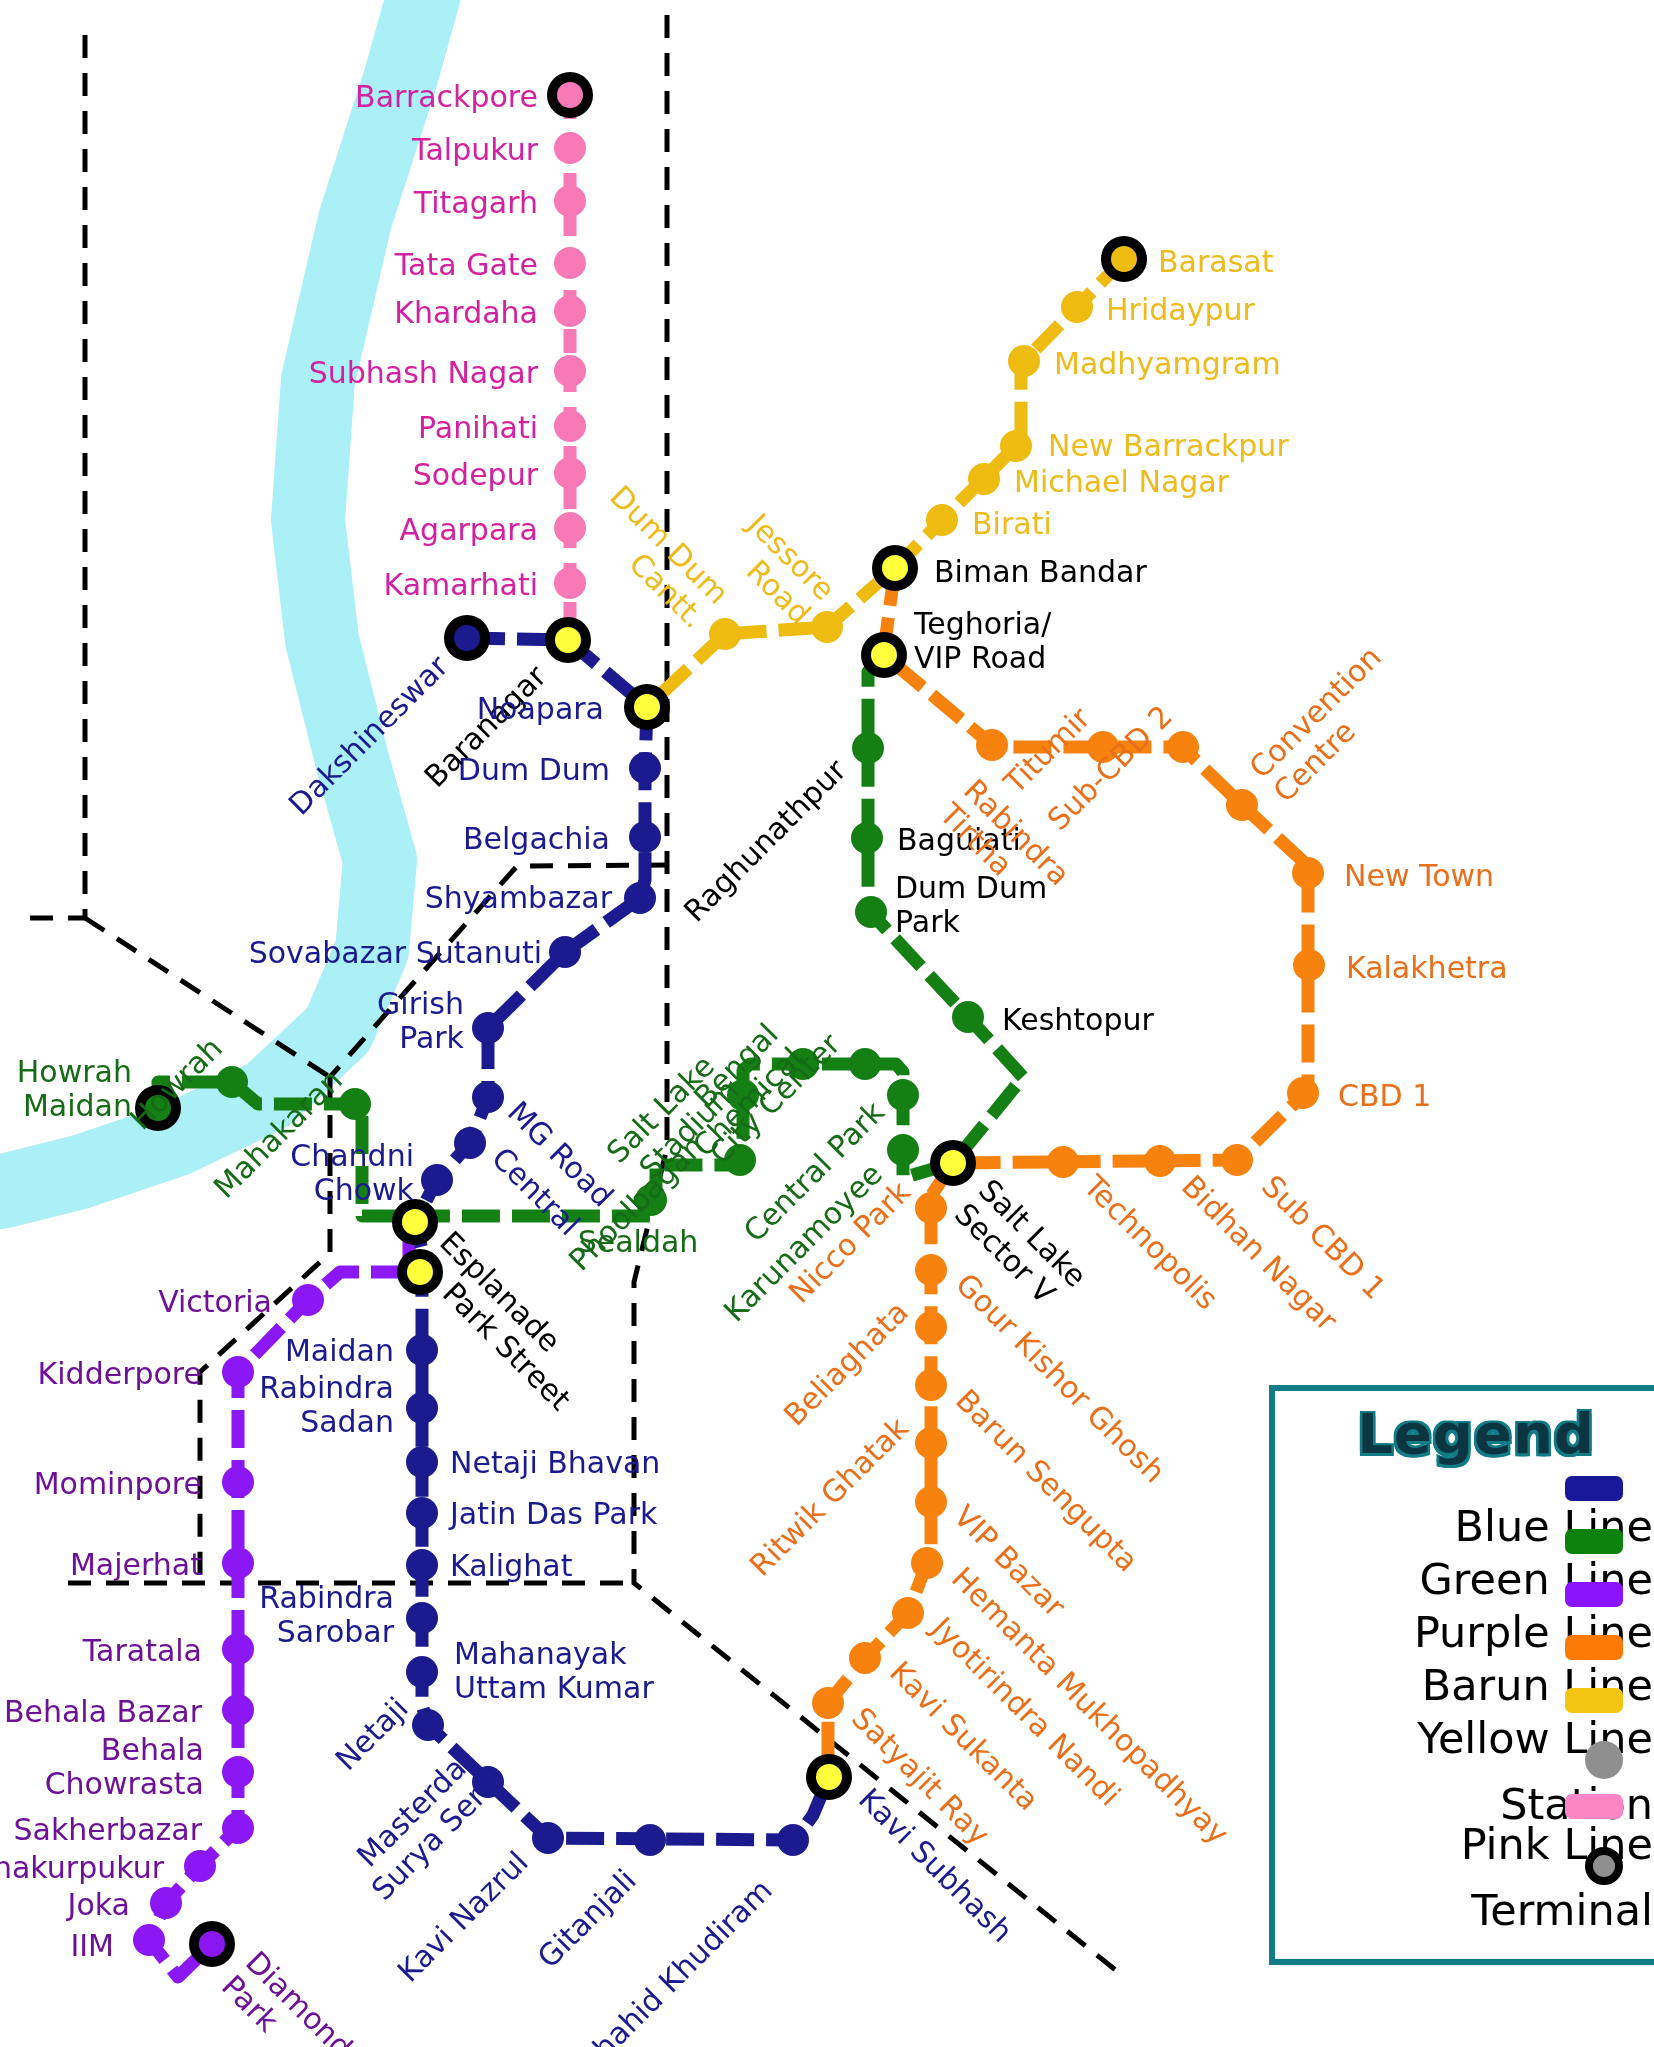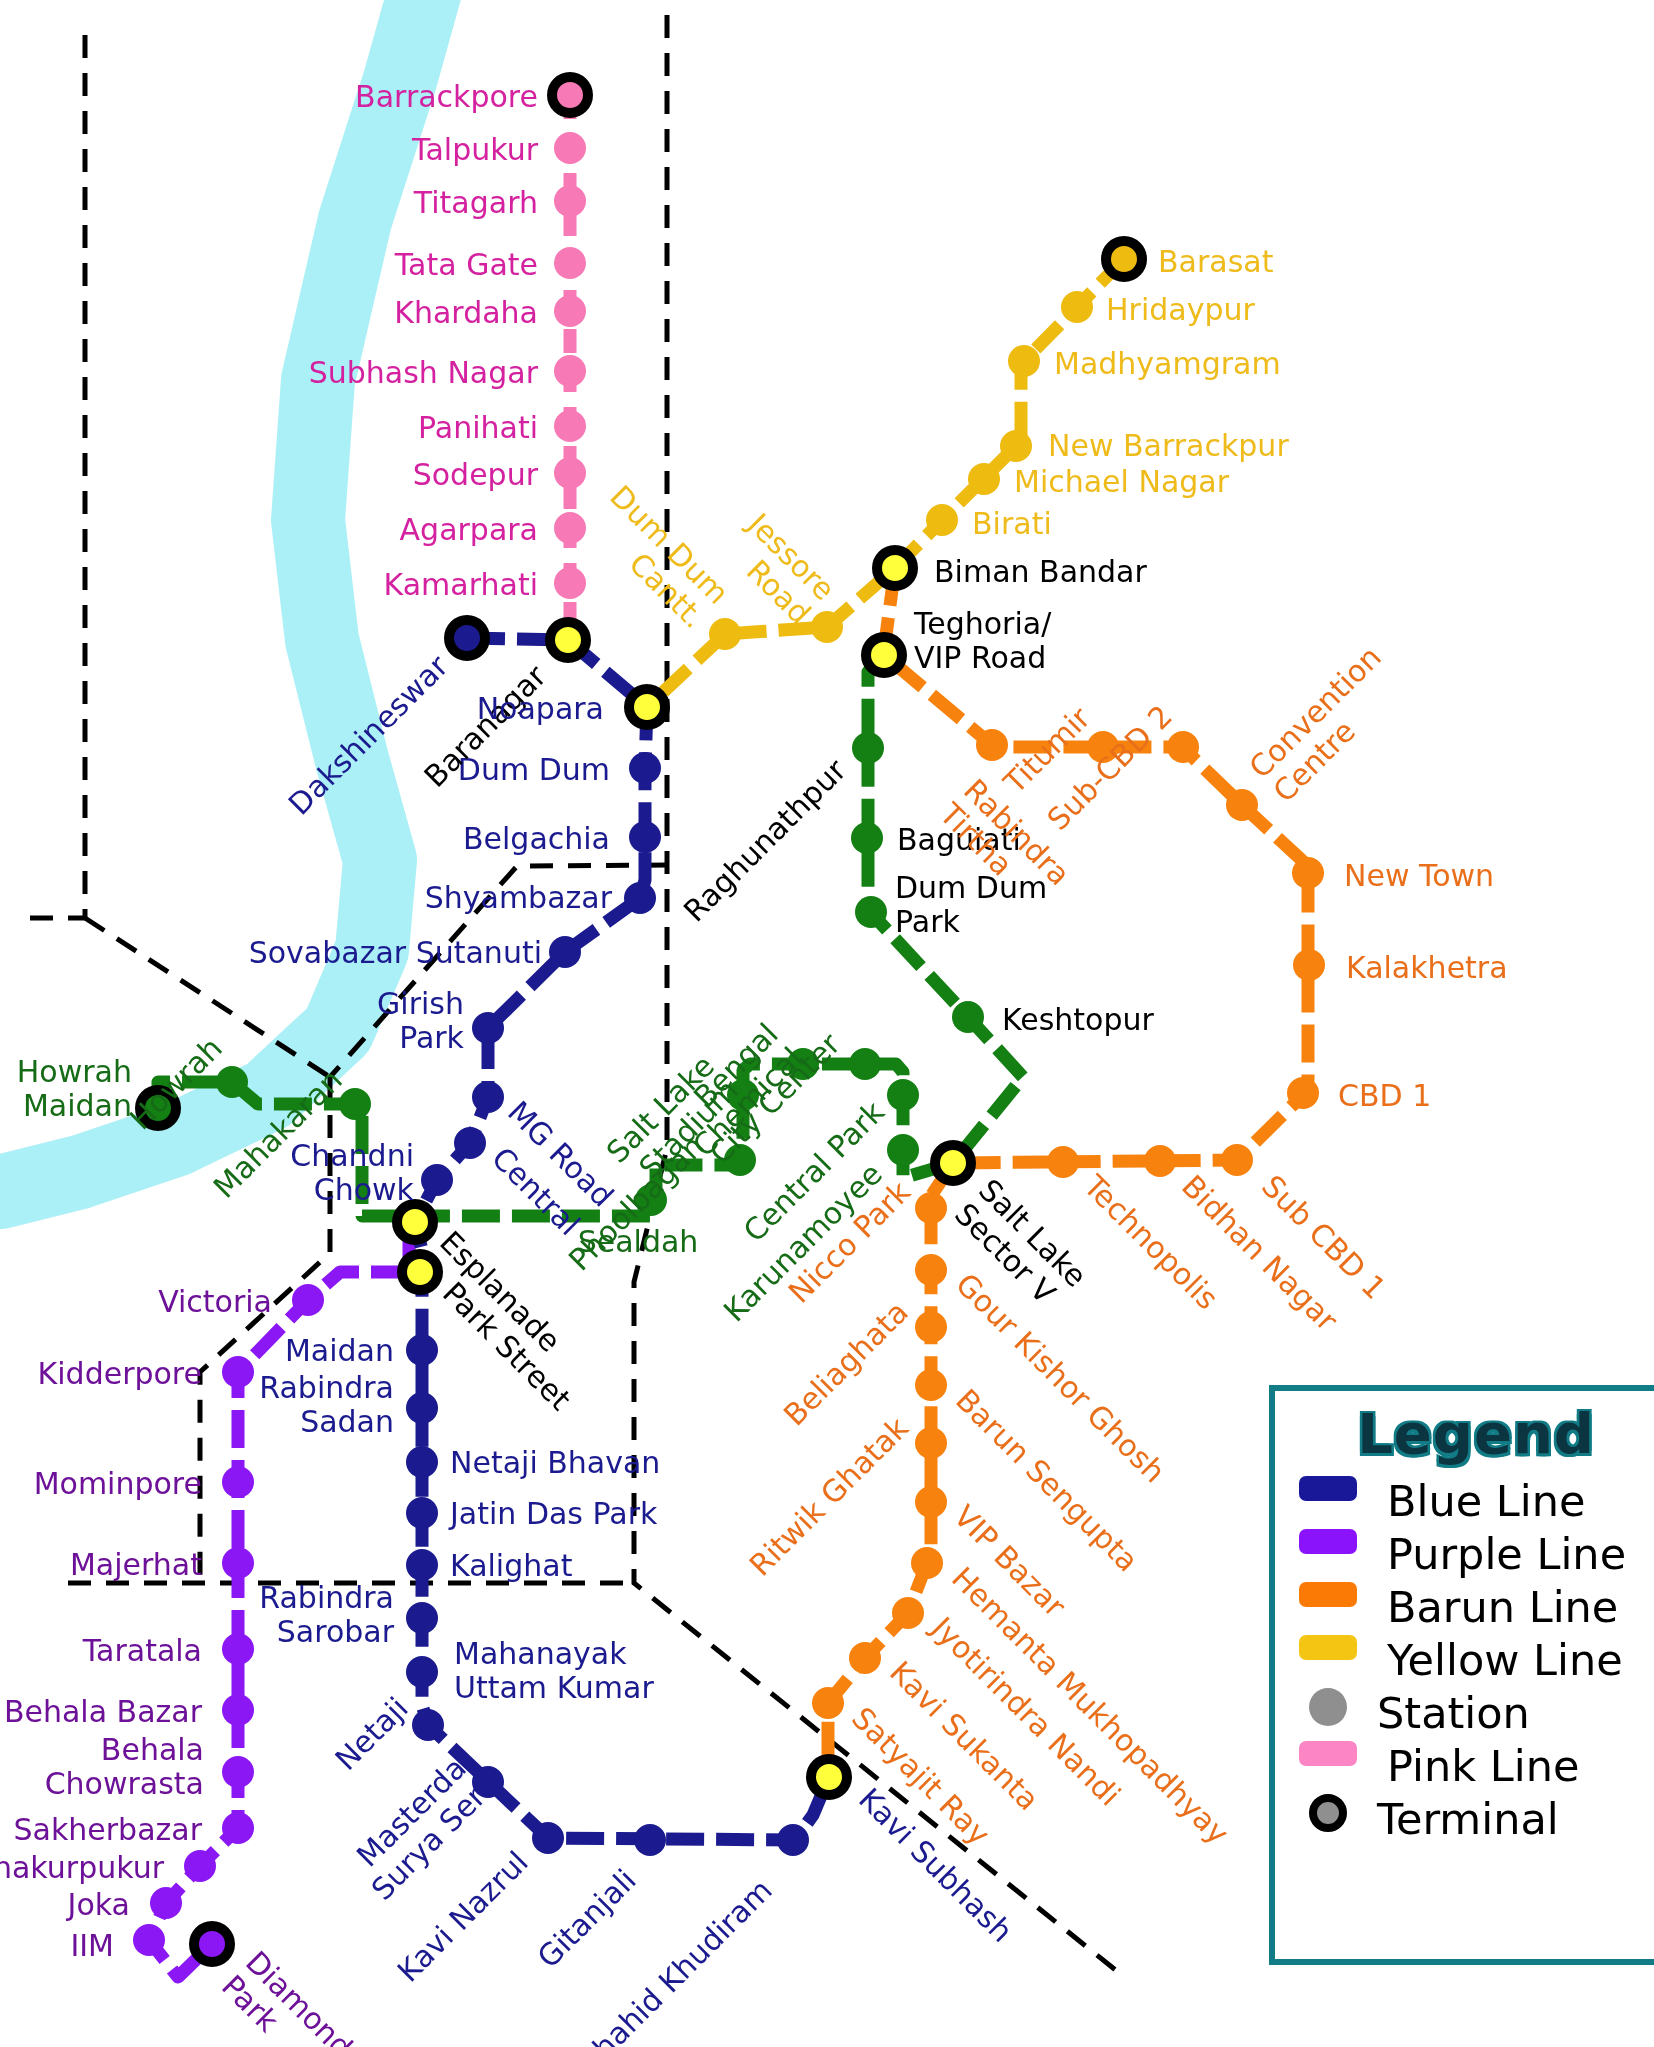--- a/index.html
+++ b/index.html
@@ -4,21 +4,21 @@
 <style>
   html,body{margin:0;padding:0;background:#fff;}
   #stage{position:relative;width:1654px;height:2047px;background:#ffffff;overflow:hidden;
          font-family:"DejaVu Sans","Liberation Sans",sans-serif;}
   #map-svg{position:absolute;left:0;top:0;}
   #legend-box{position:absolute;box-sizing:border-box;background:#ffffff;
               border:6px solid #117C86;padding:10px 22px 14px 24px;}
   #legend-title{font-size:56px;font-weight:bold;text-align:center;color:#0b3540;
                 text-shadow:2.5px 2.5px 0 #117C86,-2.5px -2.5px 0 #117C86,2.5px -2.5px 0 #117C86,-2.5px 2.5px 0 #117C86,0 3px 0 #117C86;
                 margin-bottom:10px;letter-spacing:1px;}
-  .legend-row{display:flex;align-items:flex-start;height:53px;}
+  .legend-row{display:flex;align-items:flex-end;height:53px;flex-direction:column;}
   .legend-swatch{width:58px;height:25px;border-radius:7px;margin-right:30px;flex:0 0 auto;}
   .legend-circle{width:38px;height:38px;border-radius:50%;margin:0 30px 0 10px;flex:0 0 auto;box-sizing:border-box;}
   .legend-label{font-size:43px;color:#000;white-space:nowrap;}
 </style>
 </head>
 <body>
 
 <div id="stage">
   <svg id="map-svg" width="1654" height="2047" viewBox="0 0 1654 2047" xmlns="http://www.w3.org/2000/svg">
       <polyline points="428,-20 400,80 355,220 318,380 308,520 322,640 352,760 380,860 372,950 338,1030 268,1095 175,1140 80,1172 0,1192" fill="none" stroke="#ABF0F6" stroke-width="74" stroke-linecap="round" stroke-linejoin="round"></polyline>
@@ -412,20 +412,24 @@
     </svg>
 
   <div id="legend-box" style="left: 1269px; top: 1385px; width: 412px; height: 580px;">
     <div id="legend-title">Legend</div>
     <div id="legend-rows">
         <div class="legend-row">
           <div class="legend-swatch" style="background: rgb(24, 24, 153);"></div>
           <div class="legend-label">Blue Line</div>
         </div>
         <div class="legend-row">
+          <div class="legend-swatch" style="background: rgb(12, 129, 12);"></div>
+          <div class="legend-label">Green Line</div>
+        </div>
+        <div class="legend-row">
           <div class="legend-swatch" style="background: rgb(139, 19, 251);"></div>
           <div class="legend-label">Purple Line</div>
         </div>
         <div class="legend-row">
           <div class="legend-swatch" style="background: rgb(251, 121, 5);"></div>
           <div class="legend-label">Barun Line</div>
         </div>
         <div class="legend-row">
           <div class="legend-swatch" style="background: rgb(245, 197, 19);"></div>
           <div class="legend-label">Yellow Line</div>

